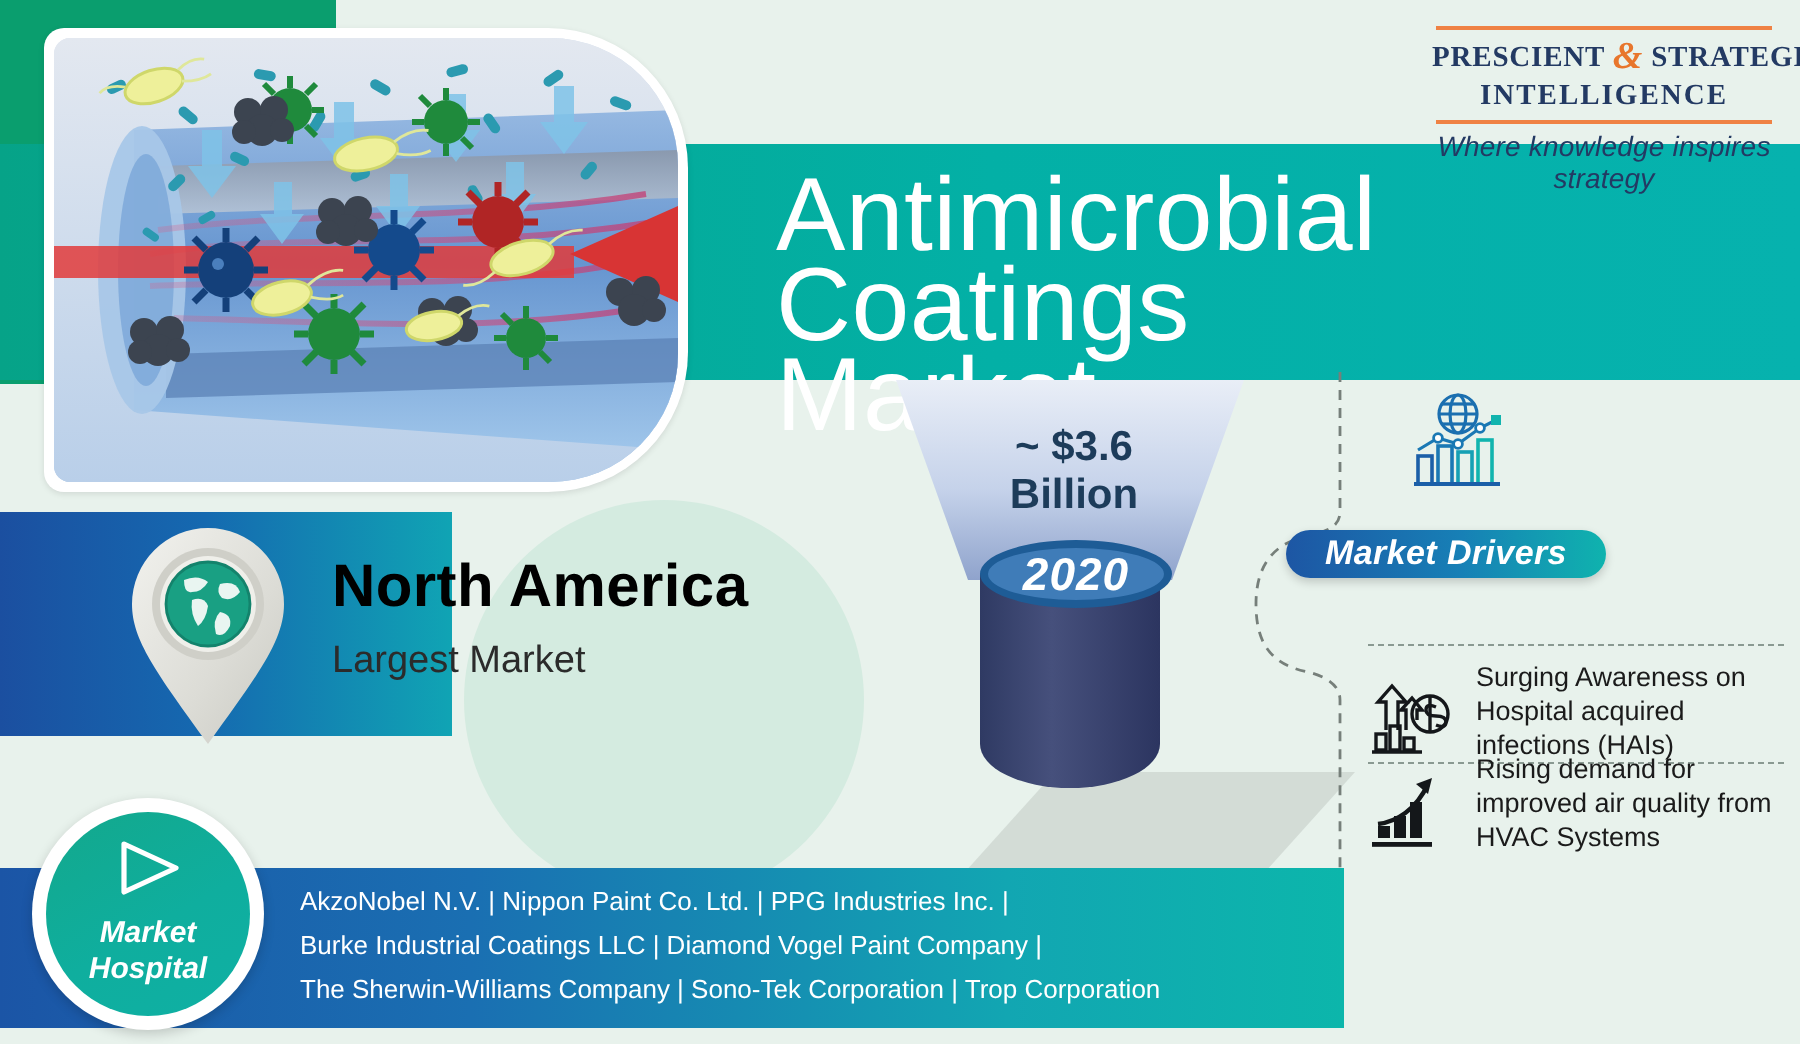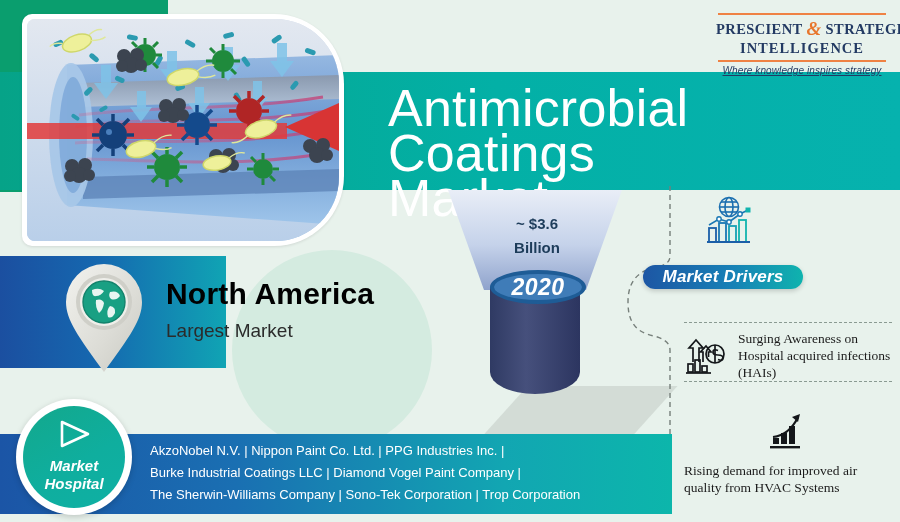--- a/index.html
+++ b/index.html
@@ -28,52 +28,52 @@
   .illus svg{display:block;}
 
   
   .logo{position:absolute;right:12px;top:10px;width:172px;text-align:center;}
   .logo .rule{height:2px;background:#ef8244;margin:3px 2px;}
   .logo .l1{font-family:"Liberation Serif", serif;font-size:14.5px;letter-spacing:.4px;
     color:#233a63;font-weight:700;white-space:nowrap;}
   .logo .amp{color:#e8762c;font-size:19px;font-weight:700;font-style:italic;vertical-align:-1px;}
   .logo .l2{font-family:"Liberation Serif", serif;font-size:14.5px;letter-spacing:1px;
     color:#233a63;font-weight:700;}
-  .logo .l3{font-size:10px;color:#233a63;font-style:italic;letter-spacing:.1px;margin-top:0;text-decoration:underline;}
+  .logo .l3{font-size:14px;color:#233a63;font-style:italic;letter-spacing:.1px;margin-top:0;}
 
   
   .title{position:absolute;left:388px;top:86px;width:470px;color:#ffffff;
     font-size:52px;line-height:45px;font-weight:300;letter-spacing:.2px;}
 
   
   .pin{position:absolute;left:62px;top:262px;width:84px;height:112px;}
   .na-title{position:absolute;left:166px;top:277px;font-size:30px;font-weight:700;color:#000000;
     letter-spacing:.2px;}
   .na-sub{position:absolute;left:166px;top:318px;font-size:19px;line-height:26px;color:#2b2b2b;}
 
   
   .viz{position:absolute;left:430px;top:190px;width:210px;height:230px;}
 
   .viz-cap{position:absolute;left:60px;top:80px;width:96px;height:34px;border-radius:50%;
     background:#3f7cb8;border:4px solid #1e5c96;box-sizing:border-box;z-index:4;}
   .viz-year{position:absolute;left:60px;top:80px;width:96px;height:34px;z-index:5;
     display:flex;align-items:center;justify-content:center;color:#ffffff;font-size:23px;
     font-weight:700;font-style:italic;letter-spacing:.5px;}
   .viz-val{position:absolute;left:22px;top:22px;width:170px;text-align:center;z-index:5;
-    color:#1d3c5a;font-size:15px;line-height:24px;font-weight:700;}
+    color:#1d3c5a;font-size:21px;line-height:24px;font-weight:700;}
 
   
   .md-icon{position:absolute;left:700px;top:196px;width:58px;height:48px;}
   .md-pill{position:absolute;left:643px;top:265px;width:160px;height:24px;border-radius:21px;
     background:linear-gradient(90deg,#1d56a4 0%,#1780b6 55%,#0fb3ae 100%);
     box-shadow:0 2px 5px rgba(0,0,0,.18);
     display:flex;align-items:center;justify-content:center;}
   .md-pill span{color:#fff;font-size:17px;font-weight:700;font-style:italic;letter-spacing:.2px;}
   .dash-sep{position:absolute;border-top:1.5px dashed #8a9a92;}
-  .driver{position:absolute;display:flex;gap:10px;align-items:center;font-family:Liberation Serif, serif;}
+  .driver{position:absolute;display:flex;gap:10px;align-items:flex-end;}
   .driver .dtxt{font-size:13.5px;line-height:17px;color:#1b1b1b;}
   .driver .dico{width:44px;height:44px;flex:none;}
 
   
   .footer-bar{position:absolute;left:0;top:434px;width:672px;height:80px;
     background:linear-gradient(90deg,#1b55a6 0%,#1a6fb2 35%,#12a6b2 75%,#0cb6ab 100%);}
   .footer-txt{position:absolute;left:150px;top:440px;width:520px;color:#ffffff;
     font-size:13px;line-height:22px;}
   .mp-badge{position:absolute;left:16px;top:399px;width:116px;height:116px;border-radius:50%;
     background:#ffffff;box-shadow:0 2px 6px rgba(0,0,0,.18);}
@@ -465,21 +465,21 @@
           <rect x="4" y="30" width="5" height="8"></rect>
           <rect x="11" y="26" width="5" height="12"></rect>
           <rect x="18" y="32" width="5" height="6"></rect>
           <line x1="2" y1="39" x2="27" y2="39"></line>
         </g>
       </svg>
     </div>
     <div class="dtxt">Surging Awareness on Hospital acquired infections (HAIs)</div>
   </div>
 
-  <div class="driver" style="left:684px;top:408px;width:212px;flex-direction:column;">
+  <div class="driver" style="left:684px;top:376px;width:212px;">
     <div class="dico">
       <svg width="44" height="44" viewBox="0 0 44 44">
         <g fill="#14171a">
           <rect x="5" y="30" width="6" height="6"></rect>
           <rect x="13" y="25" width="6" height="11"></rect>
           <rect x="21" y="18" width="6" height="18"></rect>
           <rect x="2" y="38" width="30" height="2.4"></rect>
         </g>
         <path d="M5 29 C14 28, 24 22, 30 9" fill="none" stroke="#14171a" stroke-width="2.2"></path>
         <path d="M24 9 L32 6 L30 14 Z" fill="#14171a"></path>

